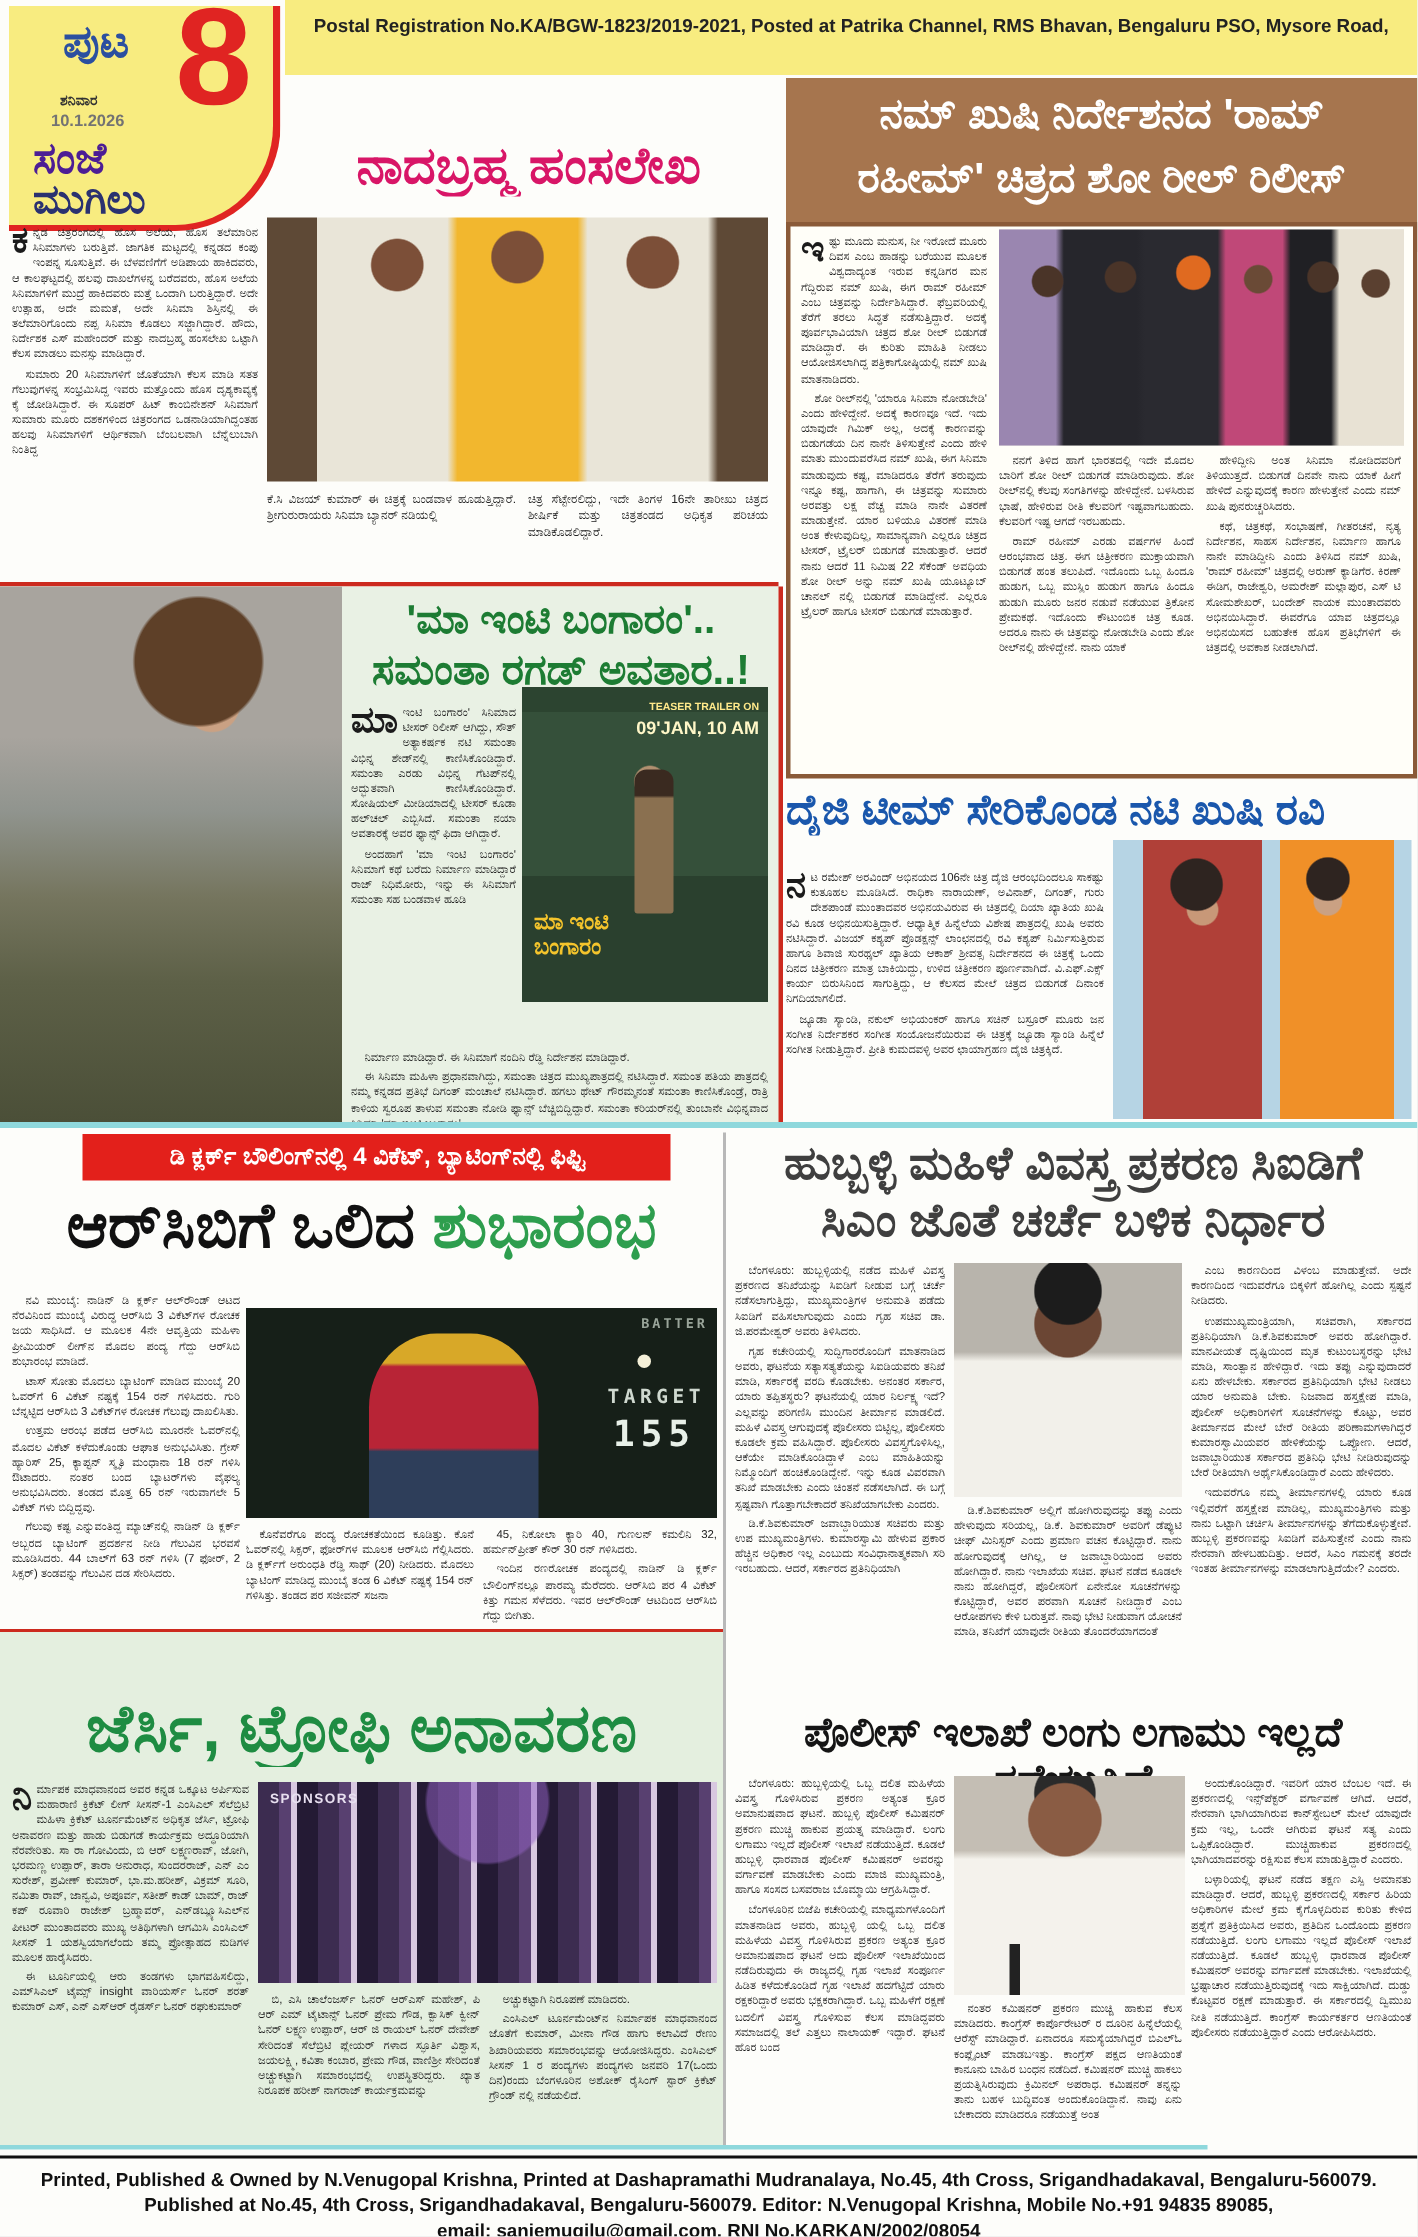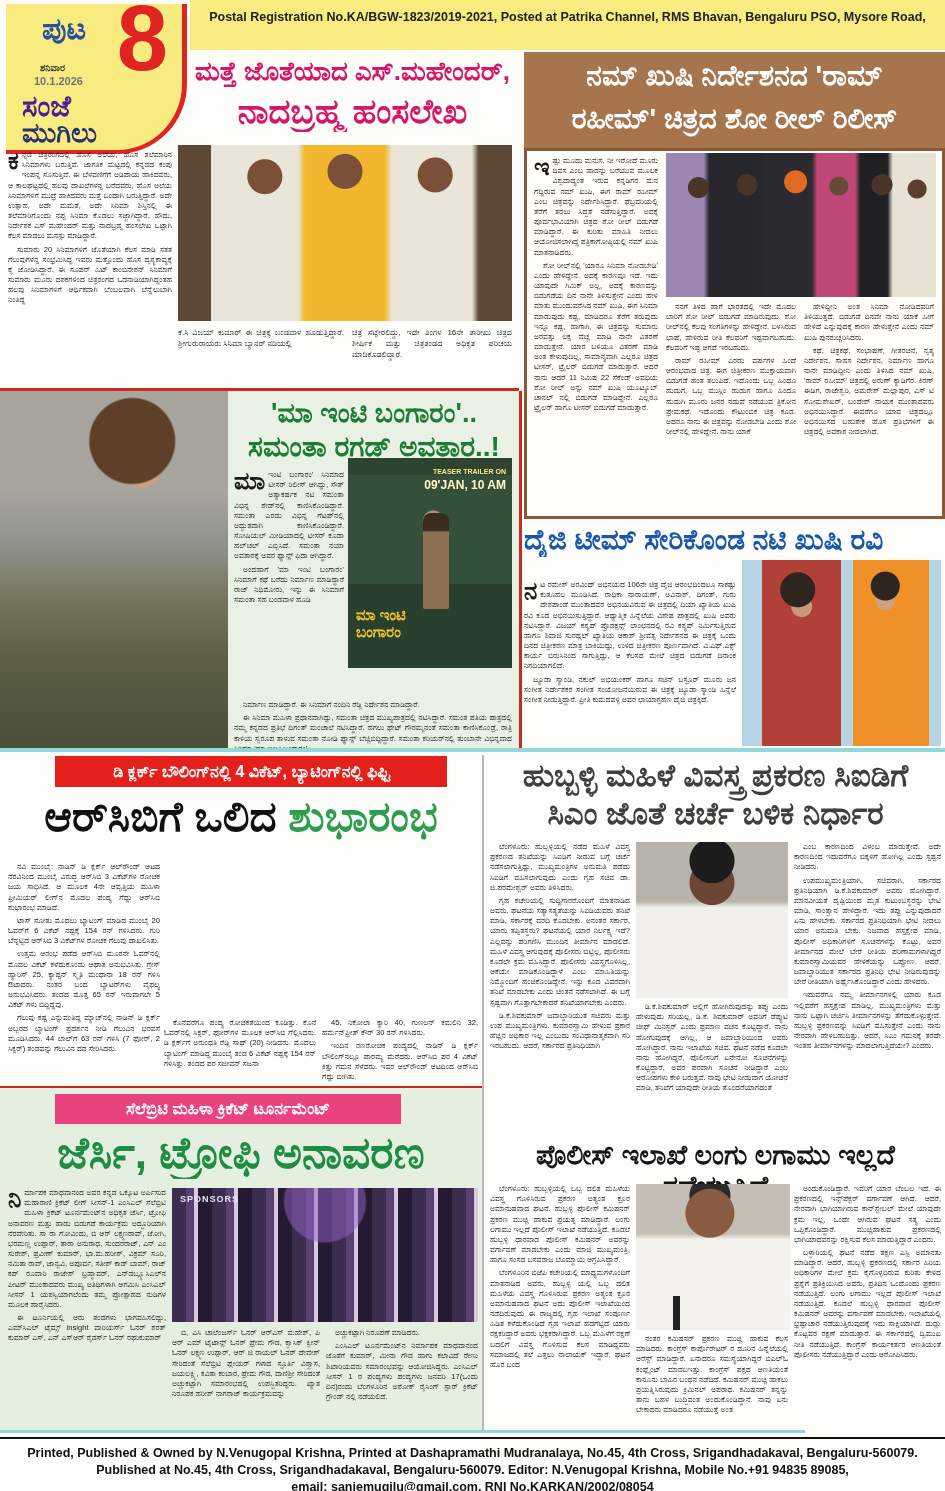--- a/index.html
+++ b/index.html
@@ -43,21 +43,20 @@
     <div id="mh-day">ಶನಿವಾರ</div>
     <div id="mh-date">10.1.2026</div>
     <div id="mh-sanje">ಸಂಜೆ</div>
     <div id="mh-mugilu">ಮುಗಿಲು</div>
   </div>
 
   <div id="banner" class="abs">
     <div>Postal Registration No.KA/BGW-1823/2019-2021, Posted at Patrika Channel, RMS Bhavan, Bengaluru PSO, Mysore Road,</div>
   </div>
 
-  <div class="hl hl-pink" style="left:185px;top:56px;width:335px;font-size:26px;">ಮತ್ತೆ ಜೊತೆಯಾದ ಎಸ್.ಮಹೇಂದರ್,</div>
   <div class="hl hl-pink" style="left:185px;top:92px;width:335px;font-size:34px;">ನಾದಬ್ರಹ್ಮ ಹಂಸಲೇಖ</div>
 
   <div class="col" style="left:8px;top:150px;width:164px;height:238px;">
     <p class="lead">ಕನ್ನಡ ಚಿತ್ರರಂಗದಲ್ಲಿ ಹೊಸ ಅಲೆಯ, ಹೊಸ ತಲೆಮಾರಿನ ಸಿನಿಮಾಗಳು ಬರುತ್ತಿವೆ. ಜಾಗತಿಕ ಮಟ್ಟದಲ್ಲಿ ಕನ್ನಡದ ಕಂಪು ಇಂಪನ್ನ ಸೂಸುತ್ತಿವೆ. ಈ ಬೆಳವಣಿಗೆಗೆ ಅಡಿಪಾಯ ಹಾಕಿದವರು, ಆ ಕಾಲಘಟ್ಟದಲ್ಲಿ ಹಲವು ದಾಖಲೆಗಳನ್ನ ಬರೆದವರು, ಹೊಸ ಅಲೆಯ ಸಿನಿಮಾಗಳಿಗೆ ಮುದ್ರೆ ಹಾಕಿದವರು ಮತ್ತೆ ಒಂದಾಗಿ ಬರುತ್ತಿದ್ದಾರೆ. ಅದೇ ಉತ್ಸಾಹ, ಅದೇ ಮಮತೆ, ಅದೇ ಸಿನಿಮಾ ಶಿಸ್ತಿನಲ್ಲಿ ಈ ತಲೆಮಾರಿಗೊಂದು ನಪ್ಪ ಸಿನಿಮಾ ಕೊಡಲು ಸಜ್ಜಾಗಿದ್ದಾರೆ. ಹೌದು, ನಿರ್ದೇಶಕ ಎಸ್ ಮಹೇಂದರ್ ಮತ್ತು ನಾದಬ್ರಹ್ಮ ಹಂಸಲೇಖ ಒಟ್ಟಾಗಿ ಕೆಲಸ ಮಾಡಲು ಮನಸ್ಸು ಮಾಡಿದ್ದಾರೆ.</p>
     <p>ಸುಮಾರು 20 ಸಿನಿಮಾಗಳಿಗೆ ಜೊತೆಯಾಗಿ ಕೆಲಸ ಮಾಡಿ ಸತತ ಗೆಲುವುಗಳನ್ನ ಸಂಭ್ರಮಿಸಿದ್ದ ಇವರು ಮತ್ತೊಂದು ಹೊಸ ದೃಶ್ಯಕಾವ್ಯಕ್ಕೆ ಕೈ ಜೋಡಿಸಿದ್ದಾರೆ. ಈ ಸೂಪರ್ ಹಿಟ್ ಕಾಂಬಿನೇಶನ್ ಸಿನಿಮಾಗೆ ಸುಮಾರು ಮೂರು ದಶಕಗಳಿಂದ ಚಿತ್ರರಂಗದ ಒಡನಾಡಿಯಾಗಿದ್ದಂತಹ ಹಲವು ಸಿನಿಮಾಗಳಿಗೆ ಆರ್ಥಿಕವಾಗಿ ಬೆಂಬಲವಾಗಿ ಬೆನ್ನೆಲುಬಾಗಿ ನಿಂತಿದ್ದ</p>
   </div>
 
   <div class="ph" style="left:178px;top:145px;width:334px;height:176px;background:
     radial-gradient(circle at 26% 18%, #7c4f38 0 17px, transparent 18px),
     radial-gradient(circle at 50% 15%, #7c4f38 0 17px, transparent 18px),
@@ -154,20 +153,27 @@
     <span style="color:#111;">ಆರ್‌ಸಿಬಿಗೆ ಒಲಿದ </span><span style="color:#2e9e4e;">ಶುಭಾರಂಭ</span>
   </div>
 
   <div class="col" style="left:8px;top:862px;width:152px;height:222px;">
     <p>ನವಿ ಮುಂಬೈ: ನಾಡಿನ್ ಡಿ ಕ್ಲರ್ಕ್ ಆಲ್‌ರೌಂಡ್ ಆಟದ ನೆರವಿನಿಂದ ಮುಂಬೈ ವಿರುದ್ಧ ಆರ್‌ಸಿಬಿ 3 ವಿಕೆಟ್‌ಗಳ ರೋಚಕ ಜಯ ಸಾಧಿಸಿದೆ. ಆ ಮೂಲಕ 4ನೇ ಆವೃತ್ತಿಯ ಮಹಿಳಾ ಪ್ರೀಮಿಯರ್ ಲೀಗ್‌ನ ಮೊದಲ ಪಂದ್ಯ ಗೆದ್ದು ಆರ್‌ಸಿಬಿ ಶುಭಾರಂಭ ಮಾಡಿದೆ.</p>
     <p>ಟಾಸ್ ಸೋತು ಮೊದಲು ಬ್ಯಾಟಿಂಗ್ ಮಾಡಿದ ಮುಂಬೈ 20 ಓವರ್‌ಗೆ 6 ವಿಕೆಟ್ ನಷ್ಟಕ್ಕೆ 154 ರನ್ ಗಳಿಸಿದರು. ಗುರಿ ಬೆನ್ನಟ್ಟಿದ ಆರ್‌ಸಿಬಿ 3 ವಿಕೆಟ್‌ಗಳ ರೋಚಕ ಗೆಲುವು ದಾಖಲಿಸಿತು.</p>
     <p>ಉತ್ತಮ ಆರಂಭ ಪಡೆದ ಆರ್‌ಸಿಬಿ ಮೂರನೇ ಓವರ್‌ನಲ್ಲಿ ಮೊದಲ ವಿಕೆಟ್ ಕಳೆದುಕೊಂಡು ಆಘಾತ ಅನುಭವಿಸಿತು. ಗ್ರೇಸ್ ಹ್ಯಾರಿಸ್ 25, ಕ್ಯಾಪ್ಟನ್ ಸ್ಮೃತಿ ಮಂಧಾನಾ 18 ರನ್ ಗಳಿಸಿ ಔಟಾದರು. ನಂತರ ಬಂದ ಬ್ಯಾಟರ್‌ಗಳು ವೈಫಲ್ಯ ಅನುಭವಿಸಿದರು. ತಂಡದ ಮೊತ್ತ 65 ರನ್ ಇರುವಾಗಲೇ 5 ವಿಕೆಟ್ ಗಳು ಬಿದ್ದಿದ್ದವು.</p>
     <p>ಗೆಲುವು ಕಷ್ಟ ಎನ್ನುವಂತಿದ್ದ ಮ್ಯಾಚ್‌ನಲ್ಲಿ ನಾಡಿನ್ ಡಿ ಕ್ಲರ್ಕ್ ಅಬ್ಬರದ ಬ್ಯಾಟಿಂಗ್ ಪ್ರದರ್ಶನ ನೀಡಿ ಗೆಲುವಿನ ಭರವಸೆ ಮೂಡಿಸಿದರು. 44 ಬಾಲ್‌ಗೆ 63 ರನ್ ಗಳಿಸಿ (7 ಫೋರ್, 2 ಸಿಕ್ಸರ್) ತಂಡವನ್ನು ಗೆಲುವಿನ ದಡ ಸೇರಿಸಿದರು.</p>
   </div>
 
+  <div class="ph" style="left:164px;top:872px;width:314px;height:140px;background:#161f18;">
+    <div class="abs" style="left:26%;top:12%;width:36%;height:88%;background:linear-gradient(180deg,#d8a828 0 16%, #b82436 18% 62%, #2e3e5a 64% 100%);border-radius:40% 40% 0 0;"></div>
+    <div class="abs" style="right:14%;top:22%;width:9px;height:9px;border-radius:50%;background:#f4f0d8;"></div>
+    <div class="ovl" style="right:6px;top:6px;font-size:9px;color:#9aa59a;letter-spacing:2px;font-family:'DejaVu Sans Mono',monospace;">BATTER</div>
+    <div class="ovl" style="right:8px;top:52px;font-size:13px;color:#cfd8cf;letter-spacing:3px;font-family:'DejaVu Sans Mono',monospace;">TARGET</div>
+    <div class="ovl" style="right:14px;top:70px;font-size:24px;color:#e8f0e8;letter-spacing:4px;font-family:'DejaVu Sans Mono',monospace;">155</div>
+  </div>
 
   <div class="col" style="left:164px;top:1018px;width:152px;height:66px;">
     <p>ಕೊನೆವರೆಗೂ ಪಂದ್ಯ ರೋಚಕತೆಯಿಂದ ಕೂಡಿತ್ತು. ಕೊನೆ ಓವರ್‌ನಲ್ಲಿ ಸಿಕ್ಸರ್, ಫೋರ್‌ಗಳ ಮೂಲಕ ಆರ್‌ಸಿಬಿ ಗೆಲ್ಲಿಸಿದರು. ಡಿ ಕ್ಲರ್ಕ್‌ಗೆ ಅರುಂಧತಿ ರೆಡ್ಡಿ ಸಾಥ್ (20) ನೀಡಿದರು. ಮೊದಲು ಬ್ಯಾಟಿಂಗ್ ಮಾಡಿದ್ದ ಮುಂಬೈ ತಂಡ 6 ವಿಕೆಟ್ ನಷ್ಟಕ್ಕೆ 154 ರನ್ ಗಳಿಸಿತ್ತು. ತಂಡದ ಪರ ಸಜೀವನ್ ಸಜನಾ</p>
   </div>
   <div class="col" style="left:322px;top:1018px;width:156px;height:66px;">
     <p>45, ನಿಕೋಲಾ ಕ್ಯಾರಿ 40, ಗುಣಲನ್ ಕಮಲಿನಿ 32, ಹರ್ಮನ್‌ಪ್ರೀತ್ ಕೌರ್ 30 ರನ್ ಗಳಿಸಿದರು.</p>
     <p>ಇಂದಿನ ರಣರೋಚಕ ಪಂದ್ಯದಲ್ಲಿ ನಾಡಿನ್ ಡಿ ಕ್ಲರ್ಕ್ ಬೌಲಿಂಗ್‌ನಲ್ಲೂ ಪಾರಮ್ಯ ಮೆರೆದರು. ಆರ್‌ಸಿಬಿ ಪರ 4 ವಿಕೆಟ್ ಕಿತ್ತು ಗಮನ ಸೆಳೆದರು. ಇವರ ಆಲ್‌ರೌಂಡ್ ಆಟದಿಂದ ಆರ್‌ಸಿಬಿ ಗೆದ್ದು ಬೀಗಿತು.</p>
   </div>
 
   <div class="vline" style="left:482px;top:755px;width:2px;height:676px;background:#b8b8b8;"></div>
@@ -193,21 +199,20 @@
   </div>
   <div class="col" style="left:794px;top:842px;width:147px;height:288px;">
     <p>ಎಂಬ ಕಾರಣದಿಂದ ವಿಳಂಬ ಮಾಡುತ್ತೇವೆ. ಅದೇ ಕಾರಣದಿಂದ ಇದುವರೆಗೂ ಬಿಕ್ಕಳಿಗೆ ಹೋಗಿಲ್ಲ ಎಂದು ಸ್ಪಷ್ಟನೆ ನೀಡಿದರು.</p>
     <p>ಉಪಮುಖ್ಯಮಂತ್ರಿಯಾಗಿ, ಸಚಿವರಾಗಿ, ಸರ್ಕಾರದ ಪ್ರತಿನಿಧಿಯಾಗಿ ಡಿ.ಕೆ.ಶಿವಕುಮಾರ್ ಅವರು ಹೋಗಿದ್ದಾರೆ. ಮಾನವೀಯತೆ ದೃಷ್ಟಿಯಿಂದ ಮೃತ ಕುಟುಂಬಸ್ಥರನ್ನು ಭೇಟಿ ಮಾಡಿ, ಸಾಂತ್ವಾನ ಹೇಳಿದ್ದಾರೆ. ಇದು ತಪ್ಪು ಎನ್ನುವುದಾದರೆ ಏನು ಹೇಳಬೇಕು. ಸರ್ಕಾರದ ಪ್ರತಿನಿಧಿಯಾಗಿ ಭೇಟಿ ನೀಡಲು ಯಾರ ಅನುಮತಿ ಬೇಕು. ನಿಜವಾದ ಹಸ್ತಕ್ಷೇಪ ಮಾಡಿ, ಪೊಲೀಸ್ ಅಧಿಕಾರಿಗಳಿಗೆ ಸೂಚನೆಗಳನ್ನು ಕೊಟ್ಟು, ಅವರ ತೀರ್ಮಾನದ ಮೇಲೆ ಬೇರೆ ರೀತಿಯ ಪರಿಣಾಮಗಳಾಗಿದ್ದರೆ ಕುಮಾರಸ್ವಾಮಿಯವರ ಹೇಳಿಕೆಯನ್ನು ಒಪ್ಪೋಣ. ಆದರೆ, ಜವಾಬ್ದಾರಿಯುತ ಸರ್ಕಾರದ ಪ್ರತಿನಿಧಿ ಭೇಟಿ ನೀಡಿರುವುದನ್ನು ಬೇರೆ ರೀತಿಯಾಗಿ ಅರ್ಥೈಸಿಕೊಂಡಿದ್ದಾರೆ ಎಂದು ಹೇಳಿದರು.</p>
     <p>ಇದುವರೆಗೂ ನಮ್ಮ ತೀರ್ಮಾನಗಳಲ್ಲಿ ಯಾರು ಕೂಡ ಇಲ್ಲಿವರೆಗೆ ಹಸ್ತಕ್ಷೇಪ ಮಾಡಿಲ್ಲ, ಮುಖ್ಯಮಂತ್ರಿಗಳು ಮತ್ತು ನಾನು ಒಟ್ಟಾಗಿ ಚರ್ಚಿಸಿ ತೀರ್ಮಾನಗಳನ್ನು ತೆಗೆದುಕೊಳ್ಳುತ್ತೇವೆ. ಹುಬ್ಬಳ್ಳಿ ಪ್ರಕರಣವನ್ನು ಸಿಐಡಿಗೆ ವಹಿಸುತ್ತೇನೆ ಎಂದು ನಾನು ನೇರವಾಗಿ ಹೇಳಬಹುದಿತ್ತು. ಆದರೆ, ಸಿಎಂ ಗಮನಕ್ಕೆ ತರದೇ ಇಂತಹ ತೀರ್ಮಾನಗಳನ್ನು ಮಾಡಲಾಗುತ್ತಿದೆಯೇ? ಎಂದರು.</p>
   </div>
 
   <div class="hline" style="left:0;top:1086px;width:482px;height:2px;background:#cc2a1e;"></div>
   <div class="abs" style="left:0;top:1088px;width:482px;height:342px;background:#e4efdf;"></div>
 
-  <div class="strip" style="left:55px;top:1094px;width:346px;height:30px;background:#e8437f;font-size:16px;line-height:30px;">ಸೆಲೆಬ್ರಿಟಿ ಮಹಿಳಾ ಕ್ರಿಕೆಟ್ ಟೂರ್ನಮೆಂಟ್</div>
   <div class="hl" style="left:4px;top:1128px;width:474px;font-size:44px;color:#1e8c42;">ಜೆರ್ಸಿ, ಟ್ರೋಫಿ ಅನಾವರಣ</div>
 
   <div class="col" style="left:8px;top:1188px;width:158px;height:240px;">
     <p class="lead">ನಿರ್ಮಾಪಕ ಮಾಧವಾನಂದ ಅವರ ಕನ್ನಡ ಒಕ್ಕೂಟ ಅರ್ಪಿಸುವ ಮಹಾರಾಣಿ ಕ್ರಿಕೆಟ್ ಲೀಗ್ ಸೀಸನ್-1 ಎಂಸಿಎಲ್ ಸೆಲೆಬ್ರಿಟಿ ಮಹಿಳಾ ಕ್ರಿಕೆಟ್ ಟೂರ್ನಮೆಂಟ್‌ನ ಅಧಿಕೃತ ಜೆರ್ಸಿ, ಟ್ರೋಫಿ ಅನಾವರಣ ಮತ್ತು ಹಾಡು ಬಿಡುಗಡೆ ಕಾರ್ಯಕ್ರಮ ಅದ್ಧೂರಿಯಾಗಿ ನೆರವೇರಿತು. ಸಾ ರಾ ಗೋವಿಂದು, ಬಿ ಆರ್ ಲಕ್ಷ್ಮಣರಾವ್, ಜೋಗಿ, ಭರಮಣ್ಣ ಉಪ್ಪಾರ್, ತಾರಾ ಅನುರಾಧ, ಸುಂದರರಾಜ್, ಎನ್ ಎಂ ಸುರೇಶ್, ಪ್ರವೀಣ್ ಕುಮಾರ್, ಭಾ.ಮ.ಹರೀಶ್, ವಿಕ್ರಮ್ ಸೂರಿ, ನಮಿತಾ ರಾವ್, ಜಾನ್ವವಿ, ಅಪೂರ್ವ, ಸತೀಶ್ ಕಾಡ್ ಬಾಮ್, ರಾಜ್ ಕಪ್ ರೂವಾರಿ ರಾಜೇಶ್ ಬ್ರಹ್ಮಾವರ್, ಎನ್‌ಡಬ್ಲ್ಯೂಸಿಎಲ್‌ನ ಪೀಟರ್ ಮುಂತಾದವರು ಮುಖ್ಯ ಅತಿಥಿಗಳಾಗಿ ಆಗಮಿಸಿ ಎಂಸಿಎಲ್ ಸೀಸನ್ 1 ಯಶಸ್ವಿಯಾಗಲೆಂದು ತಮ್ಮ ಪ್ರೋತ್ಸಾಹದ ನುಡಿಗಳ ಮೂಲಕ ಹಾರೈಸಿದರು.</p>
     <p>ಈ ಟೂರ್ನಿಯಲ್ಲಿ ಆರು ತಂಡಗಳು ಭಾಗವಹಿಸಲಿದ್ದು, ಎಮ್‌ಸಿಎಲ್ ಟೈಮ್ಸ್ insight ವಾರಿಯರ್ಸ್ ಓನರ್ ಶರತ್ ಕುಮಾರ್ ಎಸ್, ಎನ್ ಎಸ್‌ಆರ್ ರೈಡರ್ಸ್ ಓನರ್ ರಘುಕುಮಾರ್</p>
   </div>
 
   <div class="ph" style="left:172px;top:1188px;width:306px;height:134px;background:
     radial-gradient(circle at 50% 10%, rgba(150,100,200,.5) 0 40px, transparent 42px),
     repeating-linear-gradient(90deg, #3c2c50 0 14px, #584070 14px 22px, #d8c8e0 22px 26px, #241a34 26px 40px);">

